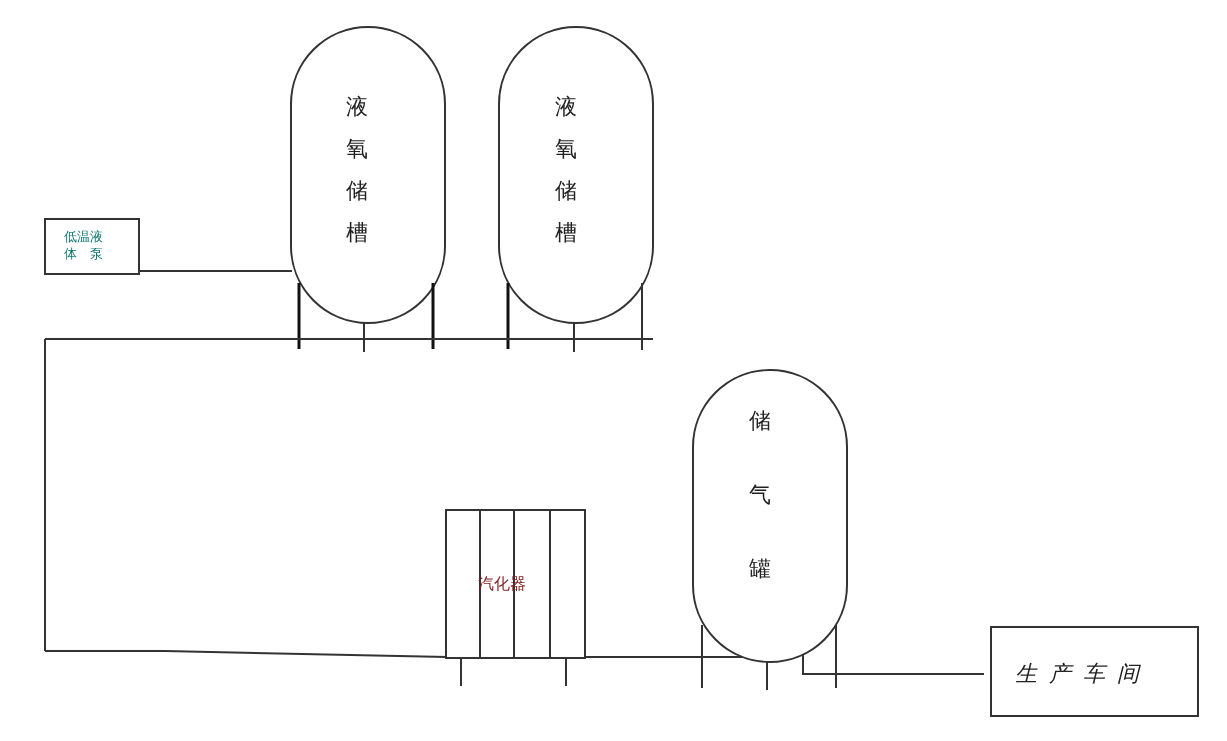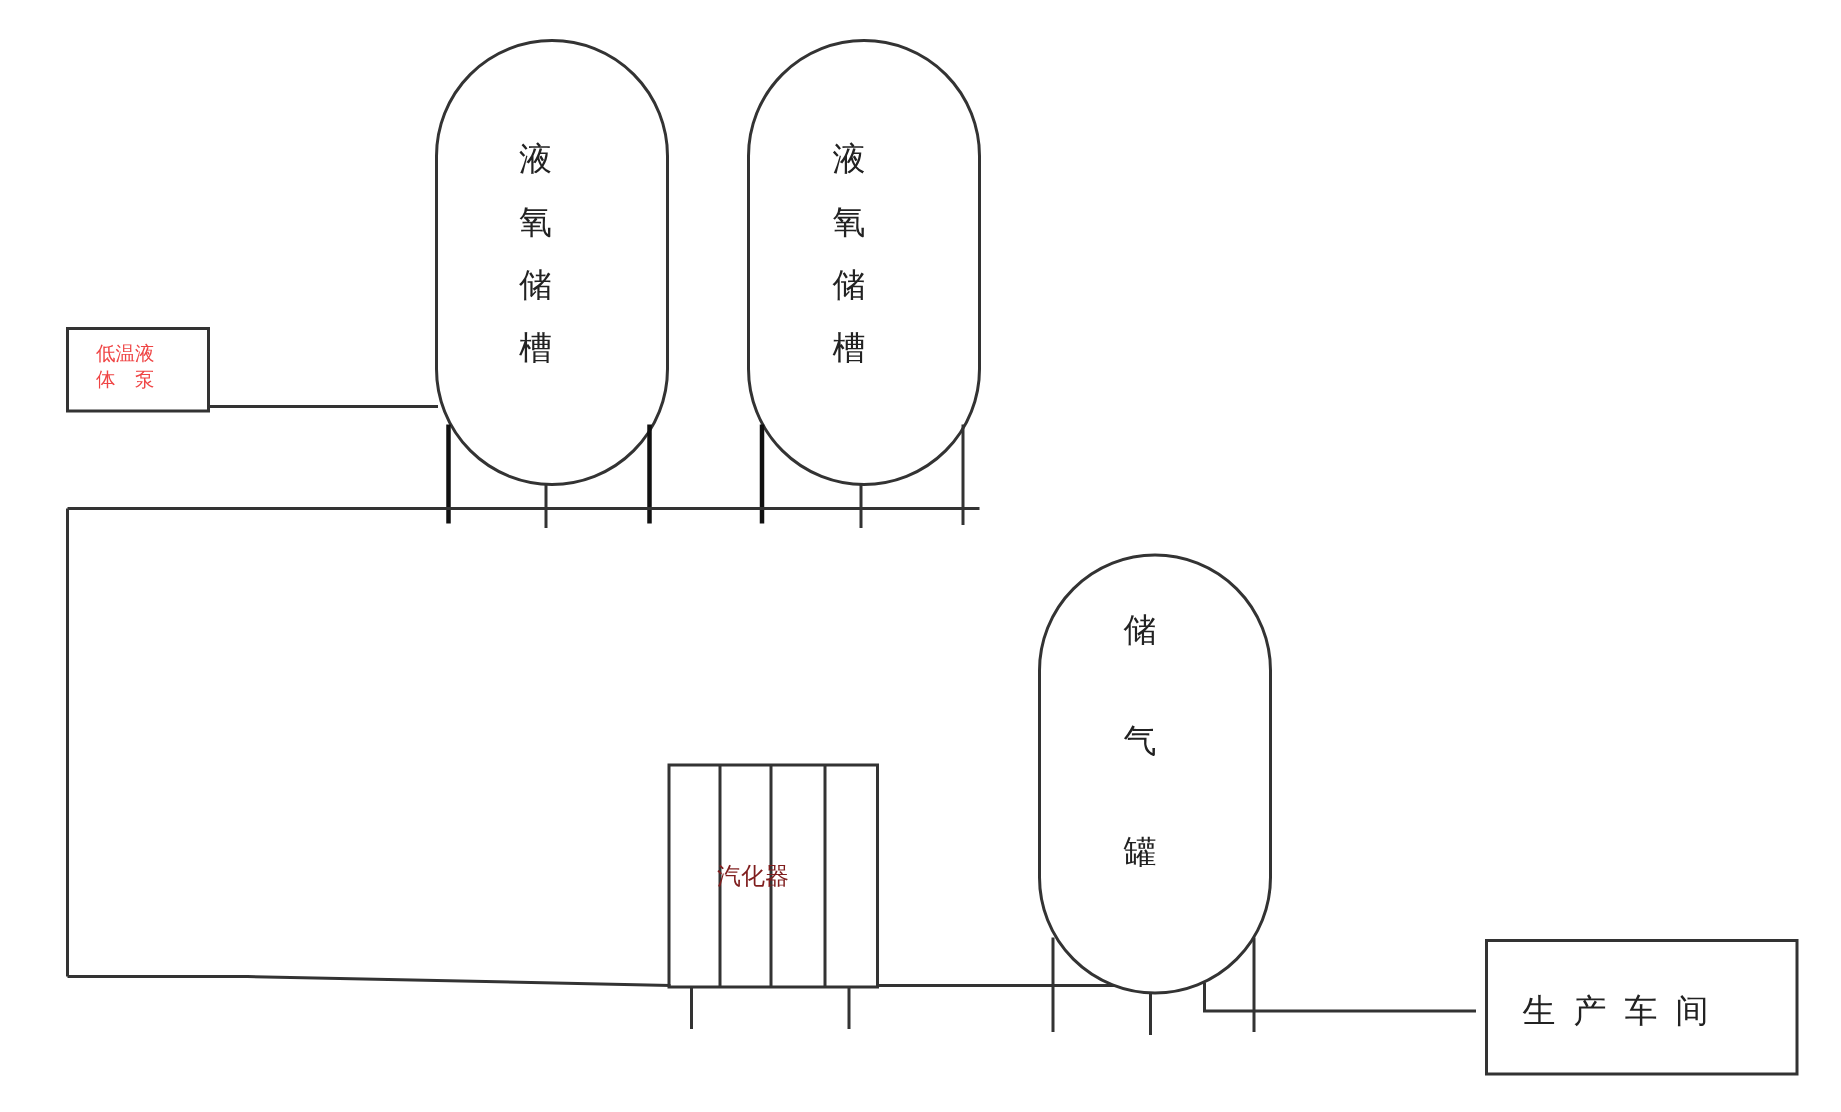--- a/index.html
+++ b/index.html
@@ -4,21 +4,21 @@
   <style>
     html, body { margin: 0; padding: 0; background: #ffffff; }
     body { width: 1227px; height: 741px; position: relative; overflow: hidden;
            font-family: "DejaVu Sans", sans-serif; color: #222; }
     svg.diagram { position: absolute; left: 0; top: 0; }
     .line { stroke: #333; fill: none; stroke-width: 2; }
     .thick { stroke: #111; stroke-width: 3; }
     .tank { stroke: #333; stroke-width: 2; fill: #fff; }
     .label { position: absolute; font-family: "DejaVu Sans", sans-serif; color: #7f1d1d; text-align: center; }
     .vlabel { position: absolute; display: flex; flex-direction: column; align-items: center; font-size: 22px; line-height: 1; color: #222; }
-    .box-label { position: absolute; font-size: 13px; line-height: 17px; color: #ef4444; }
+    .box-label { position: absolute; font-size: 13px; line-height: 17px; color: #0f766e; }
     .workshop { position: absolute; font-size: 22px; letter-spacing: 12px; color: #222; }
   </style>
 </head>
 <body>
 
 <svg class="diagram" width="1227" height="741" viewBox="0 0 1227 741">
 
   <rect x="45" y="219" width="94" height="55" class="line"></rect>
 
   <line x1="139" y1="271" x2="292" y2="271" class="line"></line>
@@ -79,13 +79,13 @@
 </div>
 
 <div class="label" style="left:478px; top:574px; font-size:16px;">汽化器</div>
 
 <div class="vlabel" style="left:749px; top:410px; gap:52px;">
   <span>储</span>
   <span>气</span>
   <span>罐</span>
 </div>
 
-<div class="workshop" style="left:1015px; top:659px;">生产车间</div>
+<div class="workshop" style="left:1015px; top:659px;font-style:italic;">生产车间</div>
 
 </body></html>

